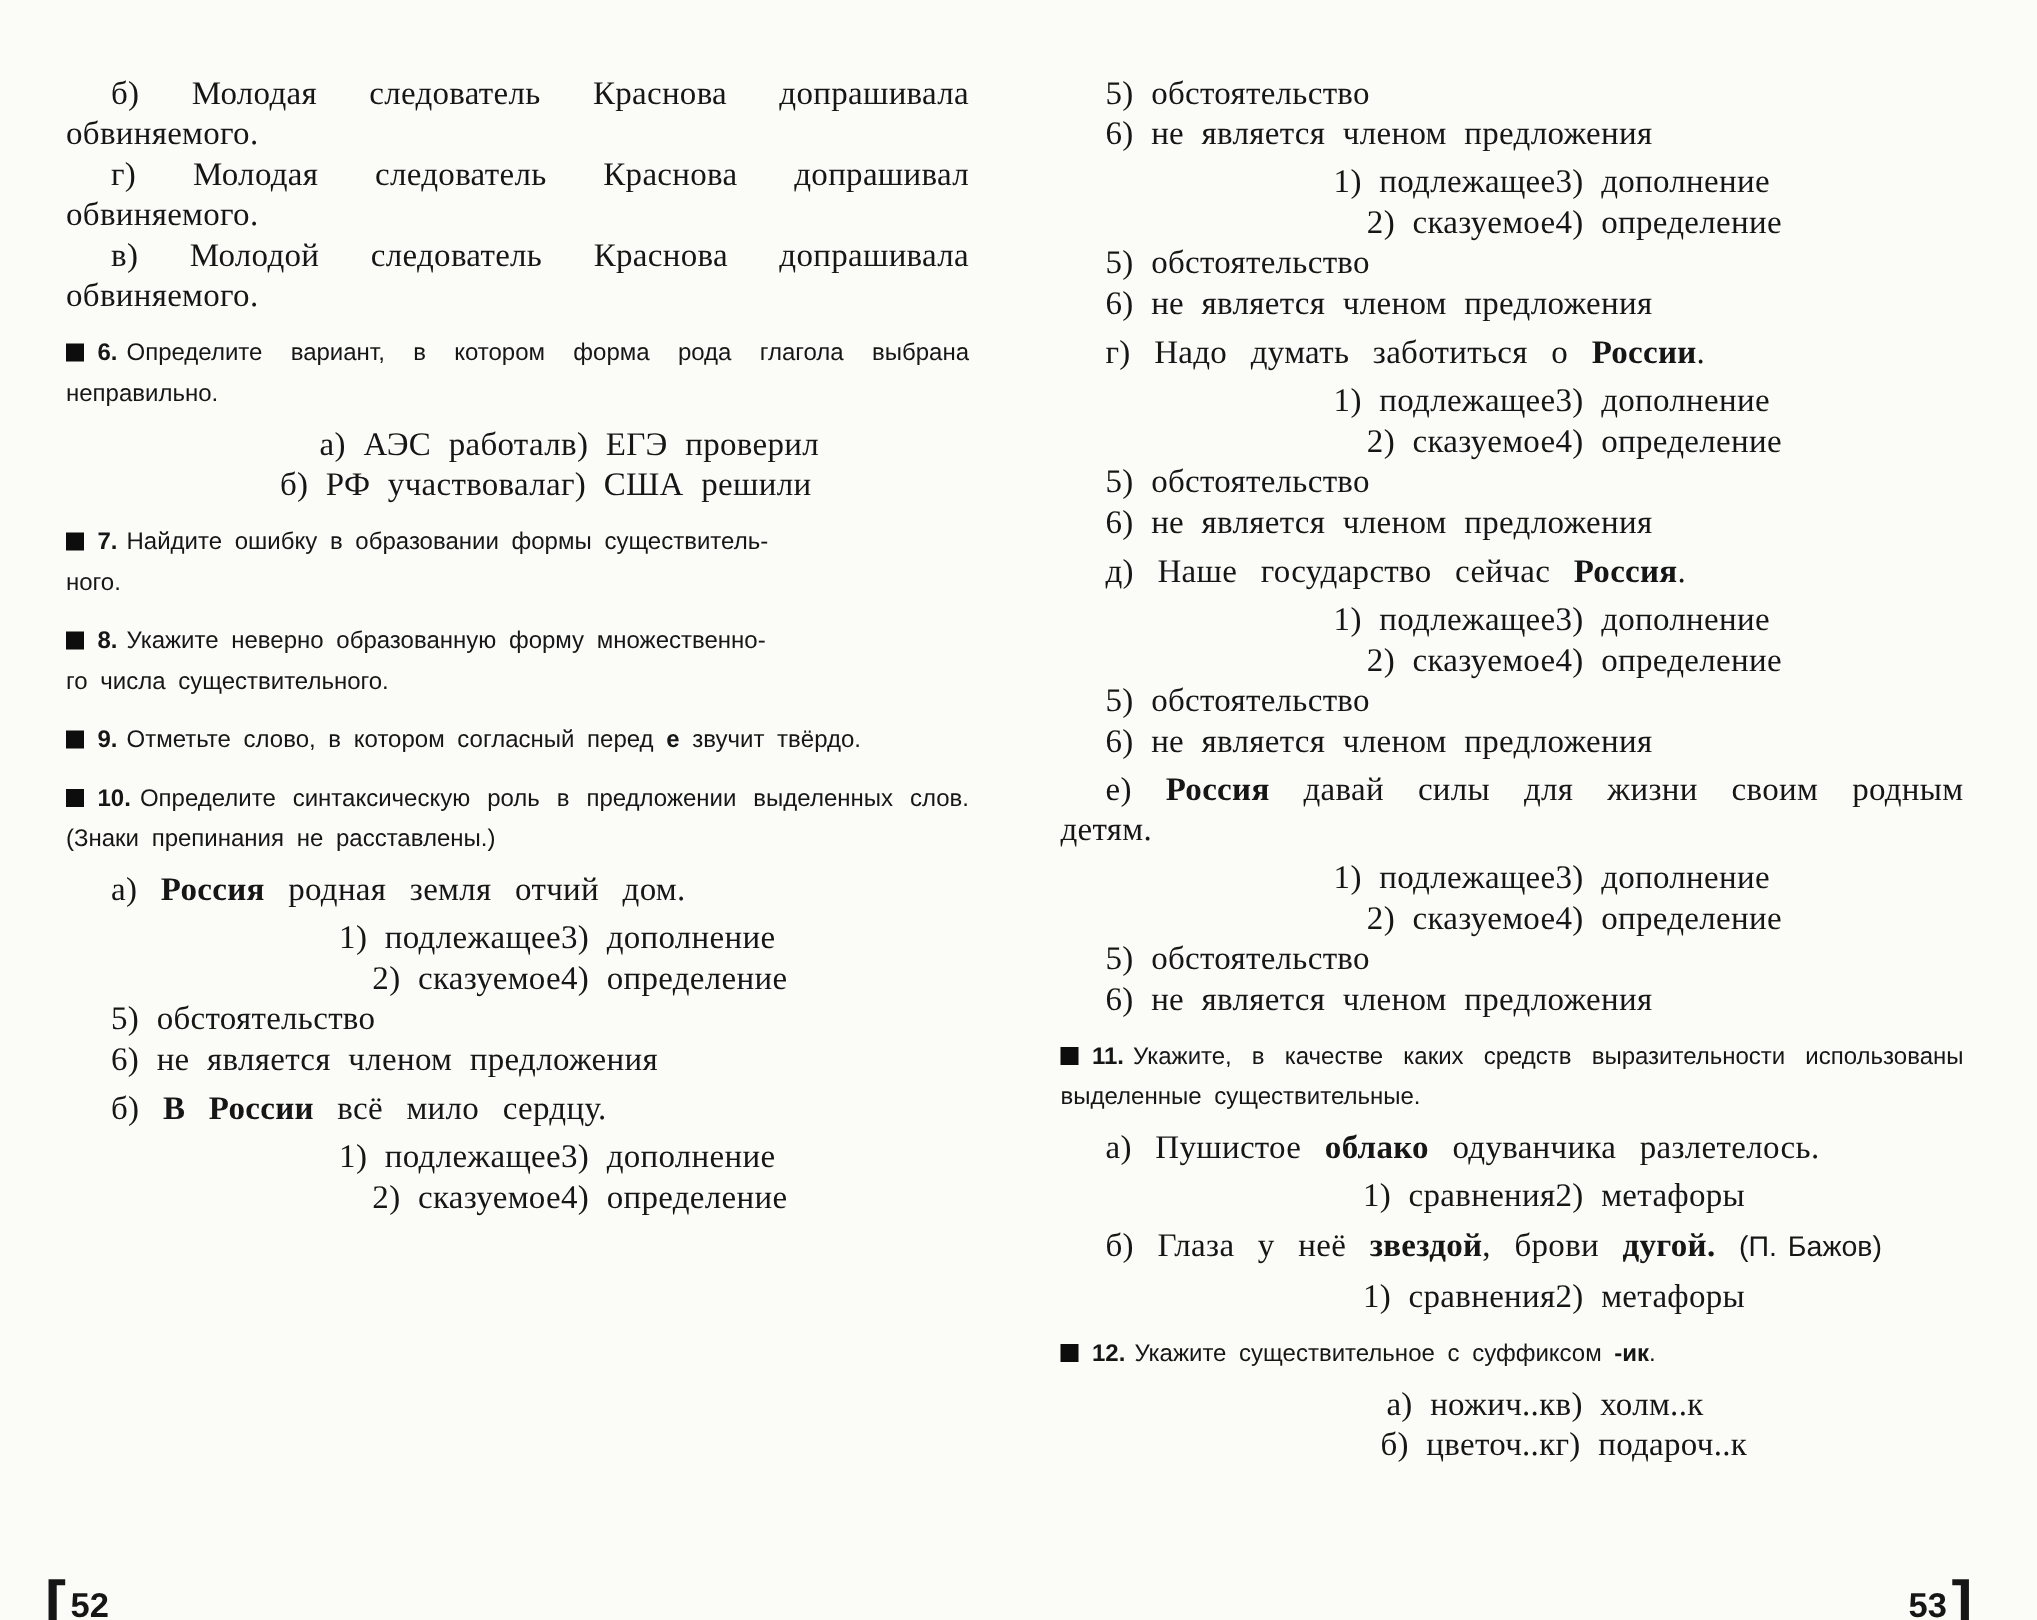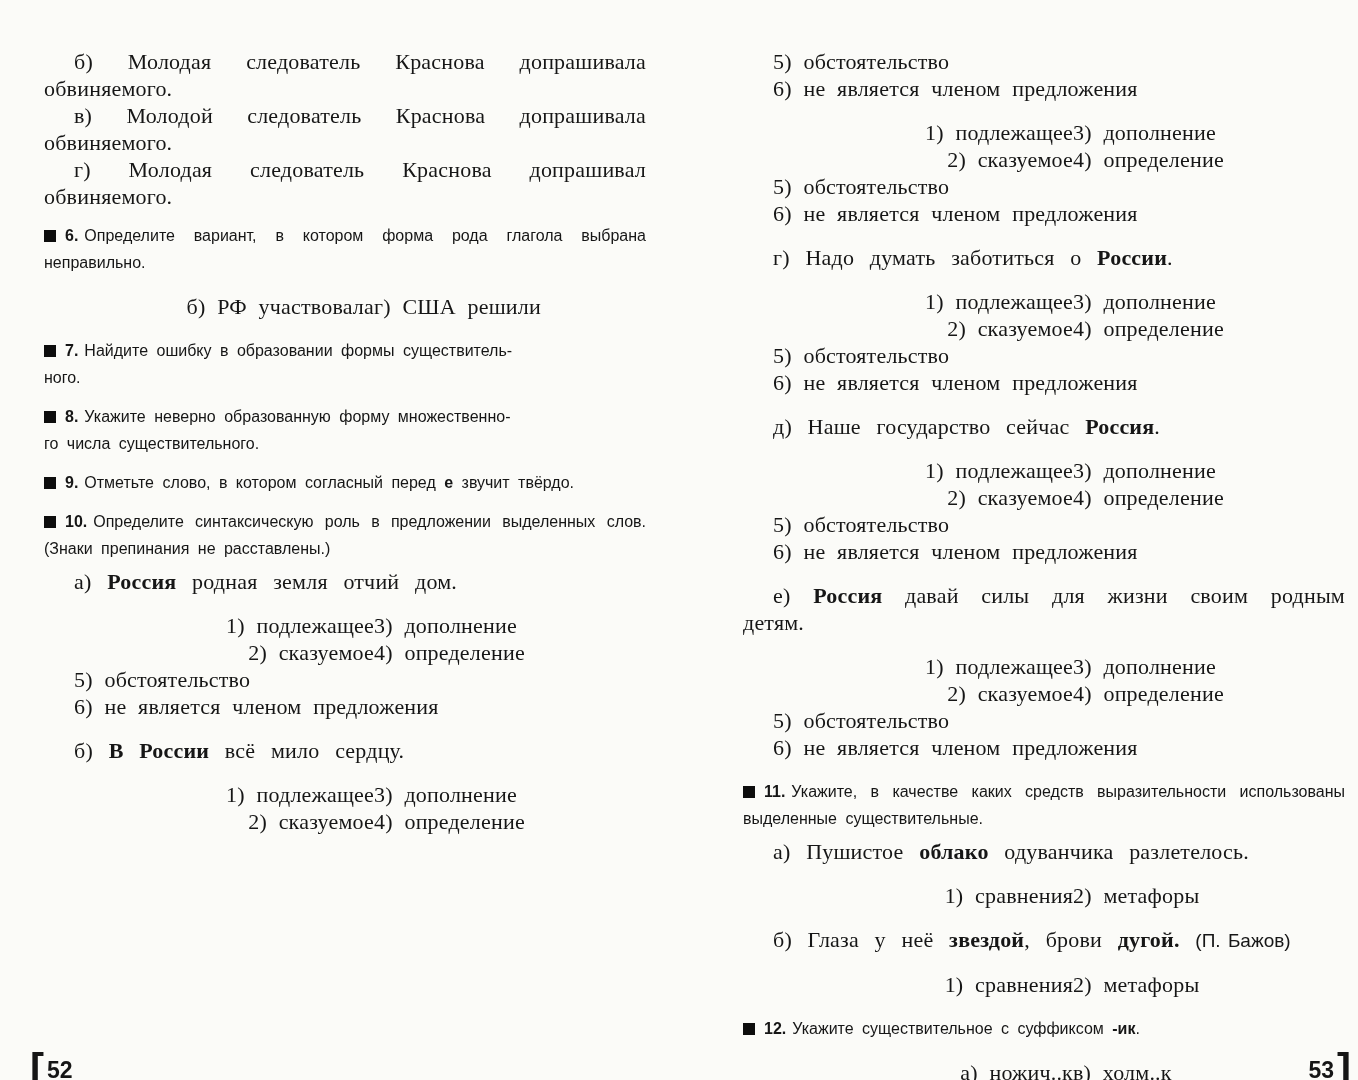--- a/index.html
+++ b/index.html
@@ -2,21 +2,21 @@
 <html lang="ru"><head>
 <meta charset="utf-8">
 <style>
   html,body{margin:0;padding:0;}
   body{
     width:1358px;height:1080px;overflow:hidden;
     background:#fbfbf8;color:#161616;
     font-family:"Liberation Serif", serif;
   }
   .spread{
-    position:relative;display:flex;gap:97px;
+    position:relative;display:flex;gap:61px;
     padding:48px 0 0 44px;box-sizing:border-box;
     width:1358px;height:1080px;
   }
   .page{position:relative;width:602px;}
   .page-content{width:602px;}
   .page-content > :first-child{margin-top:0;}
 
   
   .para{
     font-size:22px;line-height:27px;margin:0;
@@ -38,21 +38,21 @@
     text-align:justify;word-spacing:4px;
   }
   .qsquare{
     display:inline-block;width:12px;height:12px;background:#0d0d0d;
     margin-right:9px;vertical-align:baseline;transform:translateY(1px);
   }
   .qnum{font-weight:700;margin-right:6px;}
   .qtext .b{font-weight:700;}
 
   
-  .options-group{margin:17px 0;}
+  .options-group{margin:5px 0;}
   .opt-row{
     font-size:22px;line-height:27px;padding-left:30px;
     word-spacing:6px;letter-spacing:.2px;white-space:nowrap;
   }
   .opt-cell{display:inline-block;}
   .opt-left{width:300px;text-align:right;}
 
   
   .footer{
     position:absolute;bottom:-4px;
@@ -64,24 +64,25 @@
   .bracket{font-size:42px;line-height:.85;position:relative;top:5px;}
   .pagenum{font-size:23px;padding:0 3px;}
 </style>
 </head>
 <body>
 
 <div class="spread">
   <div class="page">
     <div class="page-content" id="content-left">
         <div class="para"><span>б) Молодая следователь Краснова допрашивала обвиняемого.</span></div>
+        <div class="para"><span>г) Молодая следователь Краснова допрашивал обвиняемого.</span></div>
         <div class="para"><span>в) Молодой следователь Краснова допрашивала обвиняемого.</span></div>
-        <div class="para"><span>г) Молодая следователь Краснова допрашивал обвиняемого.</span></div>
         <div class="question"><span class="qsquare"></span><span class="qnum">6.</span><span class="qtext"><span>Определите вариант, в котором форма рода глагола выбрана неправильно.</span></span></div>
         <div class="options-group">
+          <div class="opt-row"><span class="opt-cell opt-left">а) АЭС работал</span><span class="opt-cell">в) ЕГЭ проверил</span></div>
           <div class="opt-row"><span class="opt-cell opt-left">б) РФ участвовала</span><span class="opt-cell">г) США решили</span></div>
         </div>
         <div class="question"><span class="qsquare"></span><span class="qnum">7.</span><span class="qtext"><span>Найдите ошибку в образовании формы существитель-</span><br><span>ного.</span></span></div>
         <div class="question"><span class="qsquare"></span><span class="qnum">8.</span><span class="qtext"><span>Укажите неверно образованную форму множественно-</span><br><span>го числа существительного.</span></span></div>
         <div class="question"><span class="qsquare"></span><span class="qnum">9.</span><span class="qtext"><span>Отметьте слово, в котором согласный перед </span><span class="b ">е</span><span> звучит твёрдо.</span></span></div>
         <div class="question"><span class="qsquare"></span><span class="qnum">10.</span><span class="qtext"><span>Определите синтаксическую роль в предложении выделенных слов. (Знаки препинания не расставлены.)</span></span></div>
         <div class="sentence"><span>а) </span><span class="b ">Россия</span><span> родная земля отчий дом.</span></div>
         <div class="options-group">
           <div class="opt-row"><span class="opt-cell opt-left">1) подлежащее</span><span class="opt-cell">3) дополнение</span></div>
           <div class="opt-row"><span class="opt-cell opt-left">2) сказуемое</span><span class="opt-cell">4) определение</span></div>

